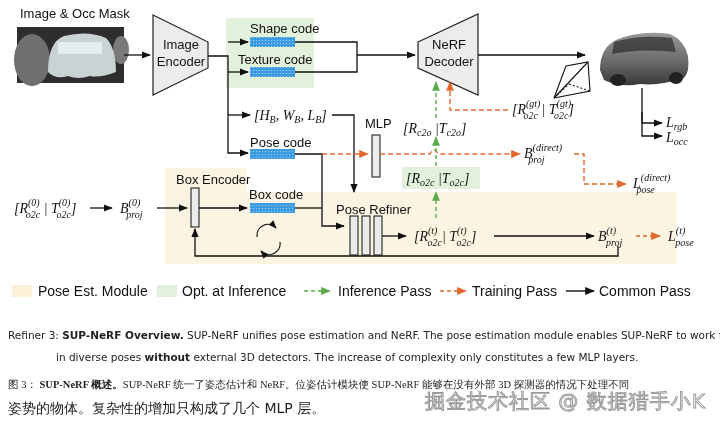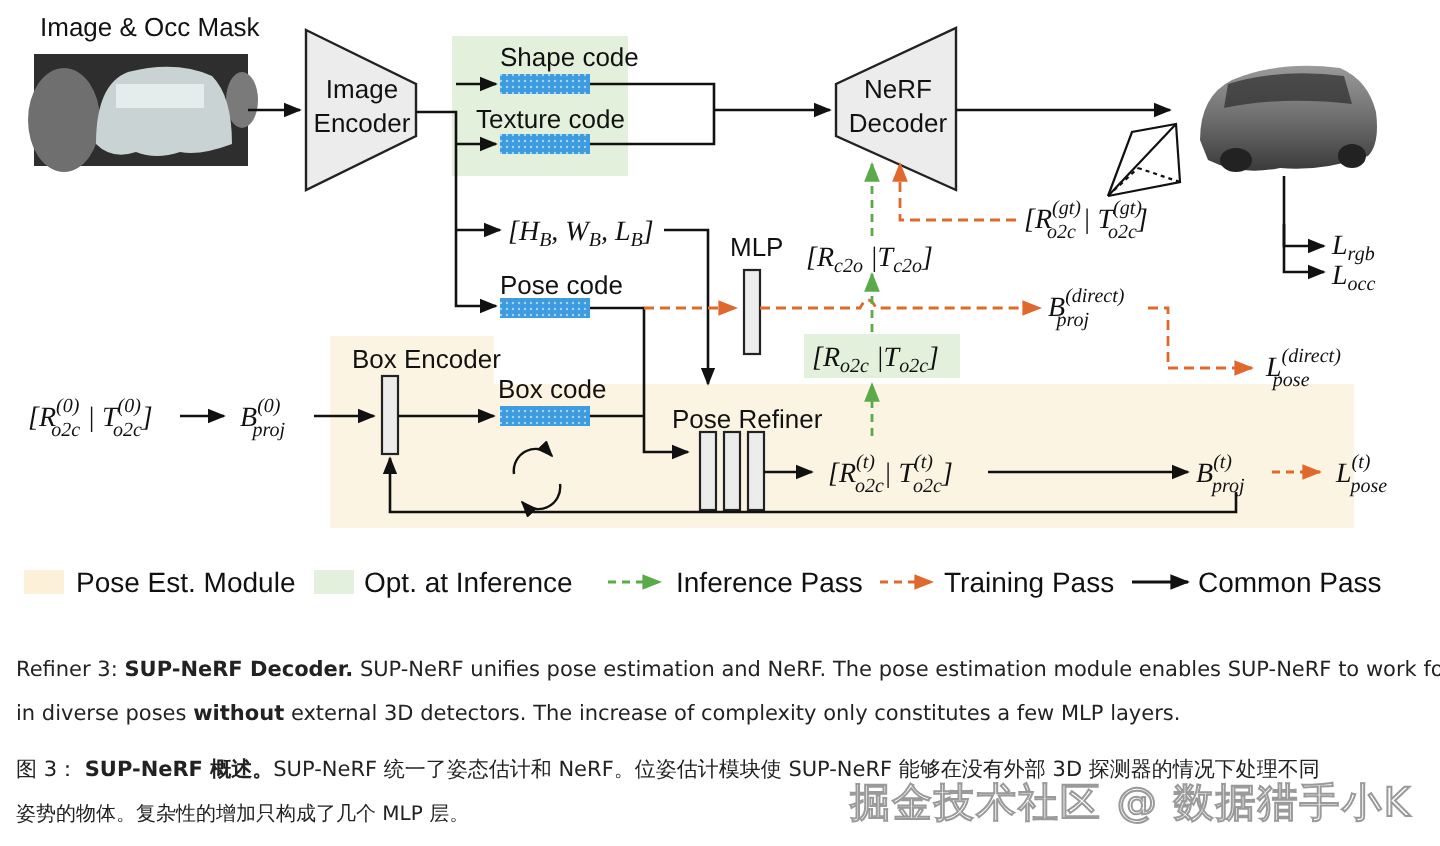--- a/index.html
+++ b/index.html
@@ -151,17 +151,17 @@
     <text class="legend-text" x="182" y="296">Opt. at Inference</text>
     <line x1="304" y1="291" x2="330" y2="291" stroke="#5aaa4a" stroke-width="1.4" stroke-dasharray="4,3" marker-end="url(#ag)"></line>
     <text class="legend-text" x="338" y="296">Inference Pass</text>
     <line x1="440" y1="291" x2="466" y2="291" stroke="#e0682c" stroke-width="1.4" stroke-dasharray="4,3" marker-end="url(#ao)"></line>
     <text class="legend-text" x="472" y="296">Training Pass</text>
     <line x1="566" y1="291" x2="594" y2="291" stroke="#111" stroke-width="1.4" marker-end="url(#ab)"></line>
     <text class="legend-text" x="599" y="296">Common Pass</text>
   </g>
 </svg>
 
-<div class="caption" style="top:323px;"><span>Refiner 3: </span><b>SUP-NeRF Decoder.</b><span> SUP-NeRF unifies pose estimation and NeRF. The pose estimation module enables SUP-NeRF to work for objects</span></div>
-<div class="caption" style="top:345px;"><span>in diverse poses </span><b>without</b><span> external 3D detectors. The increase of complexity only constitutes a few MLP layers.</span></div>
-<div class="caption" style="top:373px; font-size:10.5px;"><span>图 3：  </span><b>SUP-NeRF 概述。</b><span>SUP-NeRF 统一了姿态估计和 NeRF。位姿估计模块使 SUP-NeRF 能够在没有外部 3D 探测器的情况下处理不同</span></div>
-<div class="caption" style="top:396px; font-size:10px;"><span>姿势的物体。复杂性的增加只构成了几个 MLP 层。</span></div>
+<div class="caption" style="top:323px;"><span>Refiner 3: </span><b>SUP-NeRF Overview.</b><span> SUP-NeRF unifies pose estimation and NeRF. The pose estimation module enables SUP-NeRF to work for objects</span></div>
+<div class="caption" style="top:345px;margin-left:48px;"><span>in diverse poses </span><b>without</b><span> external 3D detectors. The increase of complexity only constitutes a few MLP layers.</span></div>
+<div class="caption" style="top:373px; font-size:10.5px;font-family:Liberation Serif, serif;"><span>图 3：  </span><b>SUP-NeRF 概述。</b><span>SUP-NeRF 统一了姿态估计和 NeRF。位姿估计模块使 SUP-NeRF 能够在没有外部 3D 探测器的情况下处理不同</span></div>
+<div class="caption" style="top:396px; font-size:14px;"><span>姿势的物体。复杂性的增加只构成了几个 MLP 层。</span></div>
 <div class="watermark">掘金技术社区 @ 数据猎手小K</div>
 
 </body></html>

